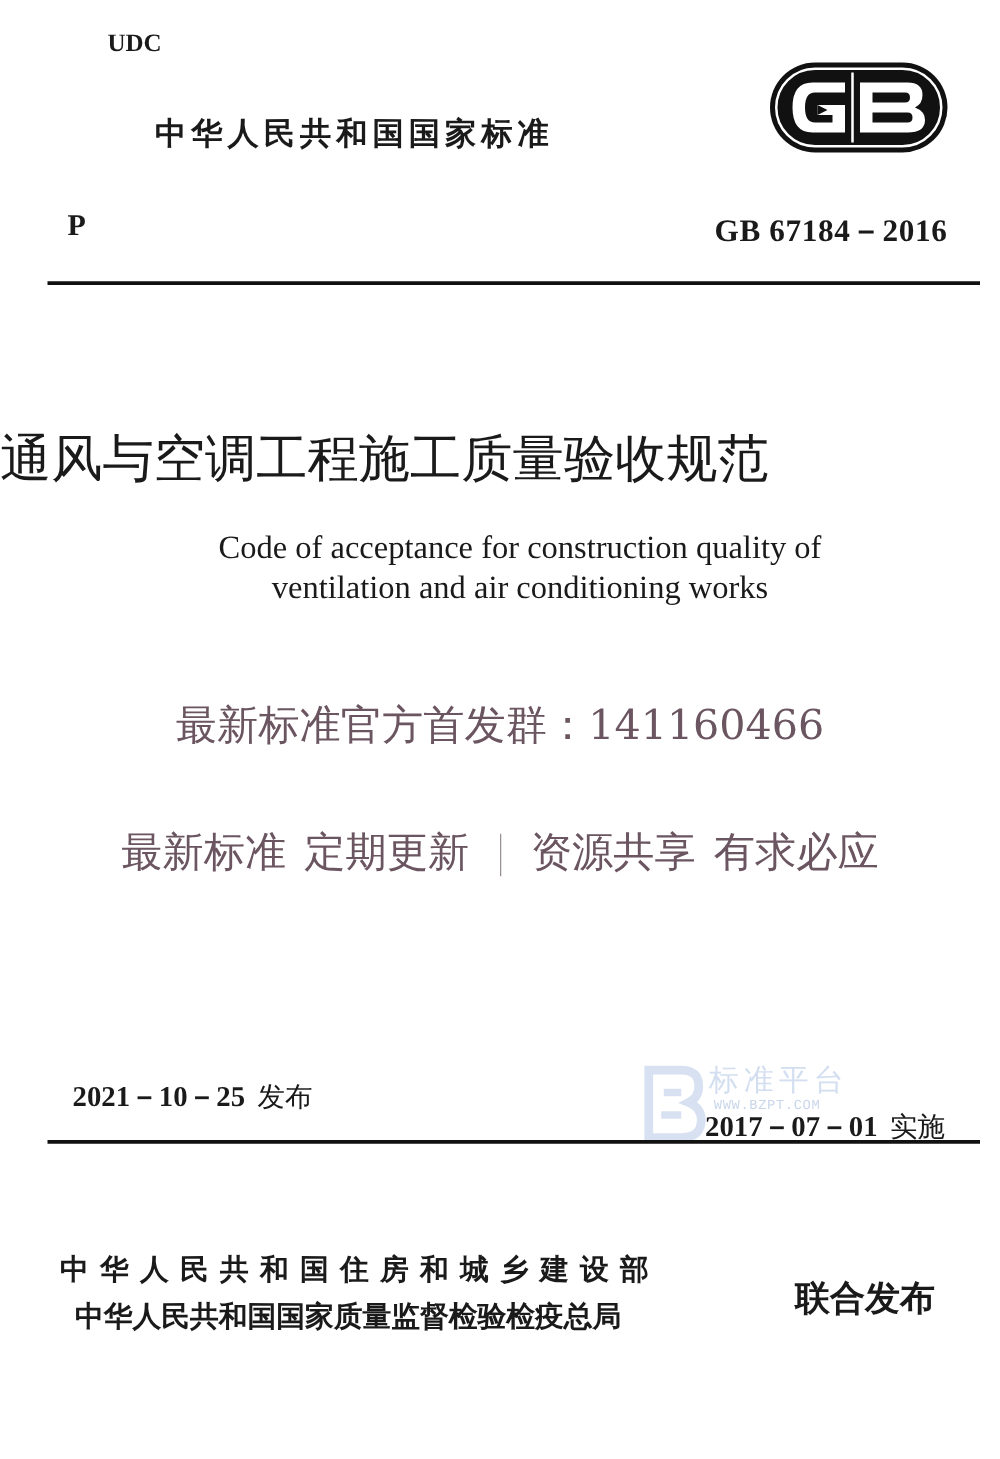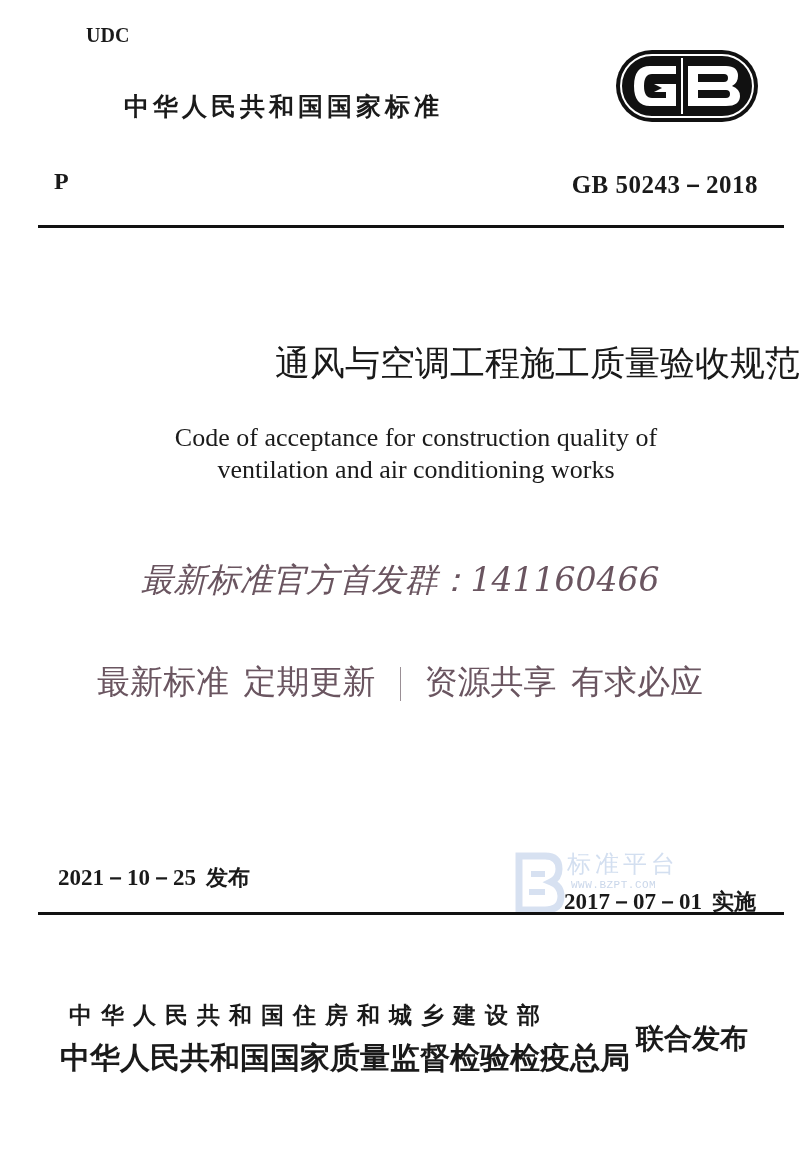--- a/index.html
+++ b/index.html
@@ -12,37 +12,37 @@
     #national-std { left: 124px; top: 90px; font-size: 25px; font-weight: bold; letter-spacing: 4px; text-align: center; }
     #gb-logo { left: 614px; top: 48px; width: 146px; height: 76px; }
 
     #class-code { left: 54px; top: 168px; font-size: 24px; font-weight: bold; }
     #std-number { right: 42px; top: 168px; font-size: 25px; font-weight: bold; letter-spacing: 0.5px; }
 
     .rule { position: absolute; left: 38px; width: 746px; height: 3px; background: #111; }
     #rule-top { top: 225px; }
     #rule-bottom { top: 912px; }
 
-    #title-cn { left: 0; width: 800px; top: 340px; text-align: right; font-size: 35px; letter-spacing: 0px; font-family: "DejaVu Serif", serif; }
+    #title-cn { left: 0; width: 800px; top: 340px; text-align: left; font-size: 41px; letter-spacing: 0px; font-family: "DejaVu Serif", serif; }
     #title-en { left: 0; width: 832px; top: 422px; text-align: center; font-size: 26px; line-height: 32px; }
 
-    #promo-1 { left: 0; width: 800px; top: 558px; text-align: center; font-size: 33px; color: #6a5560; font-family: "DejaVu Serif", serif; font-style: italic; }
+    #promo-1 { left: 0; width: 800px; top: 558px; text-align: center; font-size: 33px; color: #6a5560; font-family: "DejaVu Serif", serif; }
     #promo-2 { left: 0; width: 800px; top: 660px; text-align: center; font-size: 33px; color: #6a5560; font-family: "DejaVu Serif", serif; word-spacing: 4px; }
     .sep { display: inline-block; width: 1px; height: 34px; background: #9a8f95; vertical-align: middle; margin: 0 24px; }
 
     #issue-date { left: 58px; top: 862px; font-size: 23px; font-weight: bold; }
     #impl-date { right: 44px; top: 862px; font-size: 23px; font-weight: bold; margin-top: 24px; }
-    .date-suffix { font-family: "DejaVu Sans", sans-serif; font-weight: bold; font-size: 22px; margin-left: 10px; }
+    .date-suffix { font-family: "DejaVu Sans", sans-serif; font-weight: normal; font-size: 22px; margin-left: 10px; }
 
     #watermark { left: 515px; top: 852px; width: 230px; height: 64px; opacity: 0.9; }
     #watermark-text { position: absolute; left: 52px; top: -4px; font-size: 24px; color: #cfdcef; font-family: "DejaVu Sans", sans-serif; letter-spacing: 4px; }
     #watermark-url { position: absolute; left: 56px; top: 27px; font-size: 11px; color: #c5d3e8; font-family: Liberation Mono, monospace; letter-spacing: 0.5px; }
 
-    #issuer-1 { left: 69px; top: 1000px; font-size: 23px; font-weight: bold; letter-spacing: 9px; }
-    #issuer-2 { left: 60px; top: 1038px; font-size: 30px; font-weight: bold; letter-spacing: 0px; }
+    #issuer-1 { left: 48px; top: 1000px; font-size: 23px; font-weight: bold; letter-spacing: 9px; }
+    #issuer-2 { left: 60px; top: 1038px; font-size: 23px; font-weight: bold; letter-spacing: 0px; }
     #joint-issue { left: 636px; top: 1020px; font-size: 28px; font-weight: bold; }
   </style>
 </head>
 <body>
 
 <div id="udc" class="abs serif">UDC</div>
 
 <div id="national-std" class="abs sans">中华人民共和国国家标准</div>
 
 <div id="gb-logo" class="abs">
@@ -53,21 +53,21 @@
     <path d="M62 18 H36 Q20 18 20 38 Q20 58 36 58 H62 V36 H40 V44 H52 V50 H38 Q30 50 30 38 Q30 26 38 26 H62 Z" fill="#fff"></path>
     <path d="M40 36 L48 40 L40 44 Z" fill="#111"></path>
 
     <rect x="67" y="10" width="2" height="56" fill="#fff"></rect>
 
     <path d="M74 18 H112 Q124 18 124 28 Q124 35 118 38 Q126 41 126 48 Q126 58 112 58 H74 Z M84 26 V34 H110 Q114 34 114 30 Q114 26 110 26 Z M84 42 V50 H112 Q116 50 116 46 Q116 42 112 42 Z" fill="#fff" fill-rule="evenodd"></path>
   </svg>
 </div>
 
 <div id="class-code" class="abs serif">P</div>
-<div id="std-number" class="abs serif">GB 50243－2018</div>
+<div id="std-number" class="abs serif">GB 67184－2016</div>
 
 <div id="rule-top" class="rule"></div>
 
 <div id="title-cn" class="abs">通风与空调工程施工质量验收规范</div>
 <div id="title-en" class="abs serif">
   <div>Code of acceptance for construction quality of</div>
   <div>ventilation and air conditioning works</div>
 </div>
 
 <div id="promo-1" class="abs">最新标准官方首发群：141160466</div>

